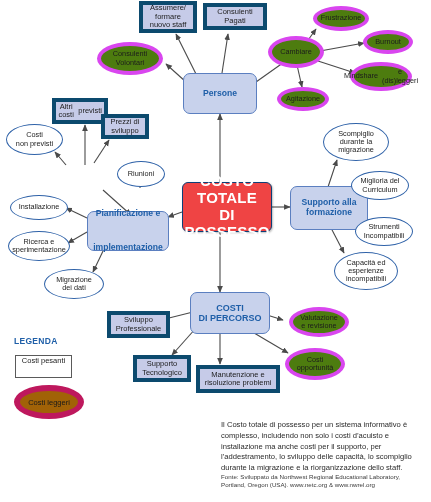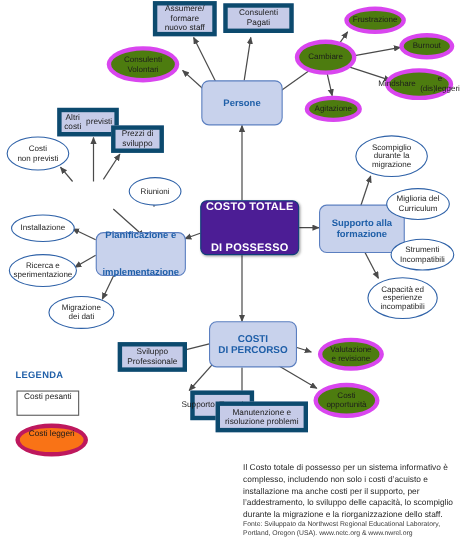--- a/index.html
+++ b/index.html
@@ -19,30 +19,30 @@
   .ell{background:#4d7c0f;border:4px solid #d946ef;border-radius:50%;
        font-size:7.3px;color:#1c1c1c;}
   .ell.white{background:#ffffff;border:1px solid #2f62a8;}
 
   
   .hub{background:#c8d2ec;border:1px solid #5b7fc0;border-radius:7px;
        color:#1f5fa8;font-weight:bold;font-size:8.6px;}
   .hub.big{font-size:9px;}
 
   
-  .center{background:#4c1d95;border:1px solid #0d3f77;border-radius:6px;
-          color:#ffffff;font-weight:bold;font-size:10px;letter-spacing:.2px;
-          box-shadow:1px 1px 2px rgba(0,0,0,.25);justify-content:space-between;}
+  .center{background:#ef4444;border:1px solid #0d3f77;border-radius:6px;
+          color:#ffffff;font-weight:bold;font-size:15px;letter-spacing:.2px;
+          box-shadow:1px 1px 2px rgba(0,0,0,.25);}
 
   .legend-title{position:absolute;font-size:8.5px;font-weight:bold;color:#1f5fa8;
                 letter-spacing:.3px;}
   .legend-rect{position:absolute;border:1px solid #5a5a5a;background:#ffffff;
                font-size:7.5px;display:flex;align-items:flex-start;justify-content:center;}
-  .legend-ell{position:absolute;border:4px solid #be185d;background:#f97316;
-              border-radius:50%;font-size:7.5px;display:flex;align-items:flex-start;
+  .legend-ell{position:absolute;border:6px solid #be185d;background:#a16207;
+              border-radius:50%;font-size:7.5px;display:flex;align-items:center;
               justify-content:center;}
 
   .caption{position:absolute;left:221px;top:420px;width:205px;font-size:7.6px;
            line-height:1.42;color:#2a2a2a;}
   .source{position:absolute;left:221px;top:473px;width:205px;font-size:6.2px;
           line-height:1.35;color:#3a3a3a;}
 </style>
 </head>
 <body>
 
@@ -209,21 +209,21 @@
     <span>Capacità ed</span>
     <span>esperienze</span>
     <span>incompatibili</span>
   </div>
 
   <div class="node rect" style="left:107px;top:311px;width:63px;height:27px;flex-direction:column;">
     <span>Sviluppo</span>
     <span>Professionale</span>
   </div>
 
-  <div class="node rect" style="left:133px;top:355px;width:58px;height:27px;flex-direction:row;margin-left:40px;">
+  <div class="node rect" style="left:133px;top:355px;width:58px;height:27px;flex-direction:column;">
     <span>Supporto</span>
     <span>Tecnologico</span>
   </div>
 
   <div class="node rect" style="left:196px;top:365px;width:84px;height:28px;flex-direction:column;">
     <span>Manutenzione e</span>
     <span>risoluzione problemi</span>
   </div>
 
   <div class="node ell" style="left:289px;top:307px;width:60px;height:30px;flex-direction:column;">

